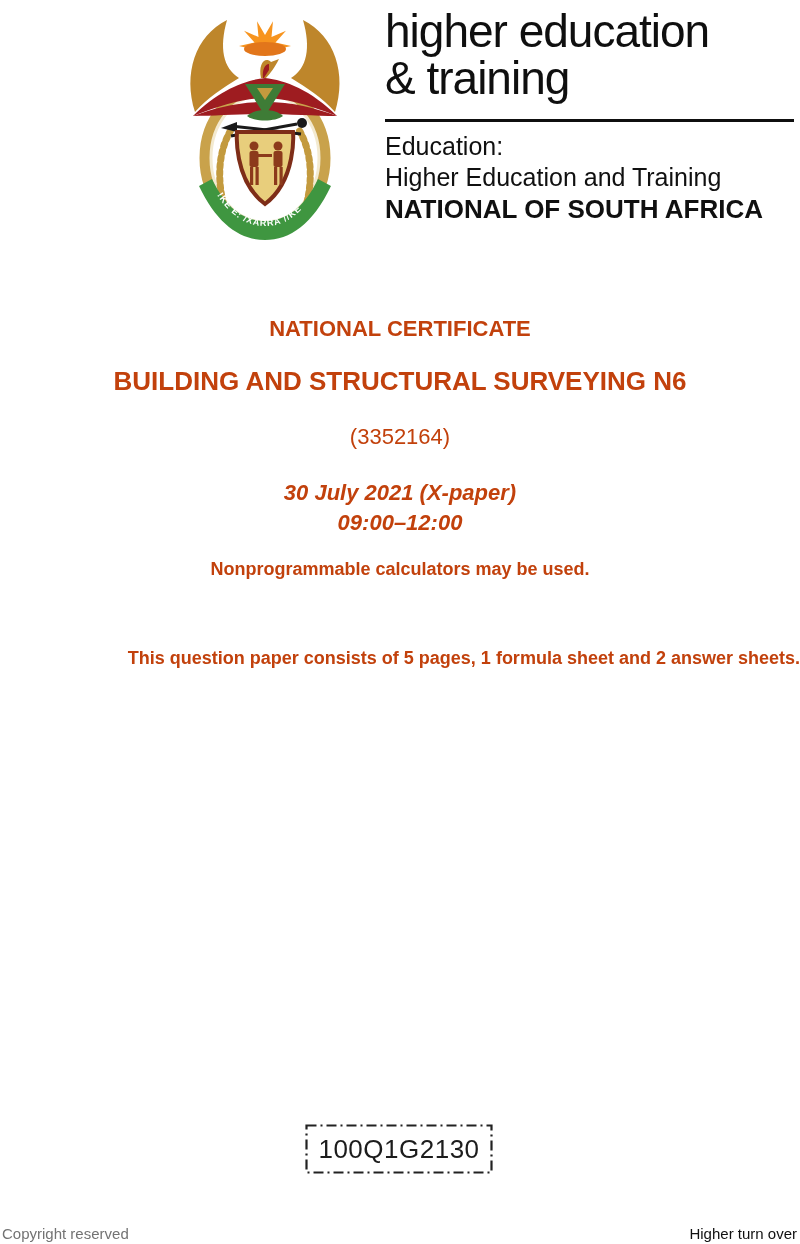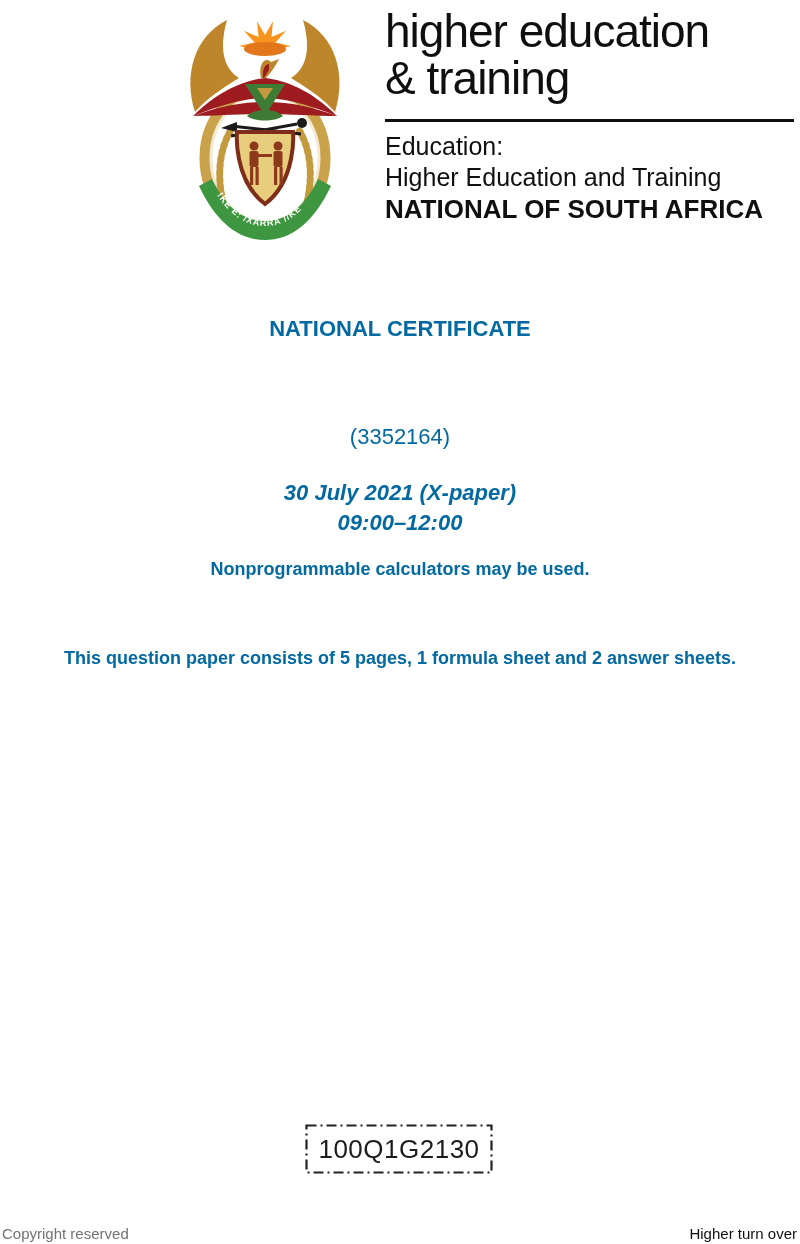--- a/index.html
+++ b/index.html
@@ -48,29 +48,29 @@
   }
   .dept-line { font-size: 25px; line-height: 31px; font-weight: 400; color: #101010; }
   .country-line { font-size: 26px; line-height: 33px; font-weight: 700; color: #101010; letter-spacing: 0px; }
 
   
   .cline {
     position: absolute;
     left: 0;
     width: 800px;
     text-align: center;
-    color: #0369a1;
+    color: #c2410c;
     white-space: nowrap;
   }
   .certificate   { top: 316px; font-size: 22px; font-weight: 700; }
   .subject-title { top: 366px; font-size: 26px; font-weight: 700; }
   .paper-code    { top: 424px; font-size: 22px; font-weight: 400; }
   .datetime      { top: 478px; font-size: 22px; font-weight: 700; line-height: 30px; font-style: italic; }
   .calc-note     { top: 559px; font-size: 18px; font-weight: 700; }
-  .contents-note { top: 648px; font-size: 18px; font-weight: 700; }
+  .contents-note { top: 648px; font-size: 18px; font-weight: 700; text-align: right; }
 
   
   .code-box-wrap {
     position: absolute;
     left: 305px;
     top: 1124px;
     width: 188px;
     height: 50px;
   }
   .code-box-wrap svg { position: absolute; left: 0; top: 0; }
@@ -189,20 +189,21 @@
   <div class="masthead-rule"></div>
 
   <div class="dept-block">
     <div class="dept-line">Education:</div>
     <div class="dept-line">Higher Education and Training</div>
     <div class="country-line">NATIONAL OF SOUTH AFRICA</div>
   </div>
 
   <div class="cline certificate">NATIONAL CERTIFICATE</div>
 
+  <div class="cline subject-title">BUILDING AND STRUCTURAL SURVEYING N6</div>
 
   <div class="cline paper-code">(3352164)</div>
 
   <div class="cline datetime">
     <div>30 July 2021 (X-paper)</div>
     <div>09:00–12:00</div>
   </div>
 
   <div class="cline calc-note">Nonprogrammable calculators may be used.</div>
 

